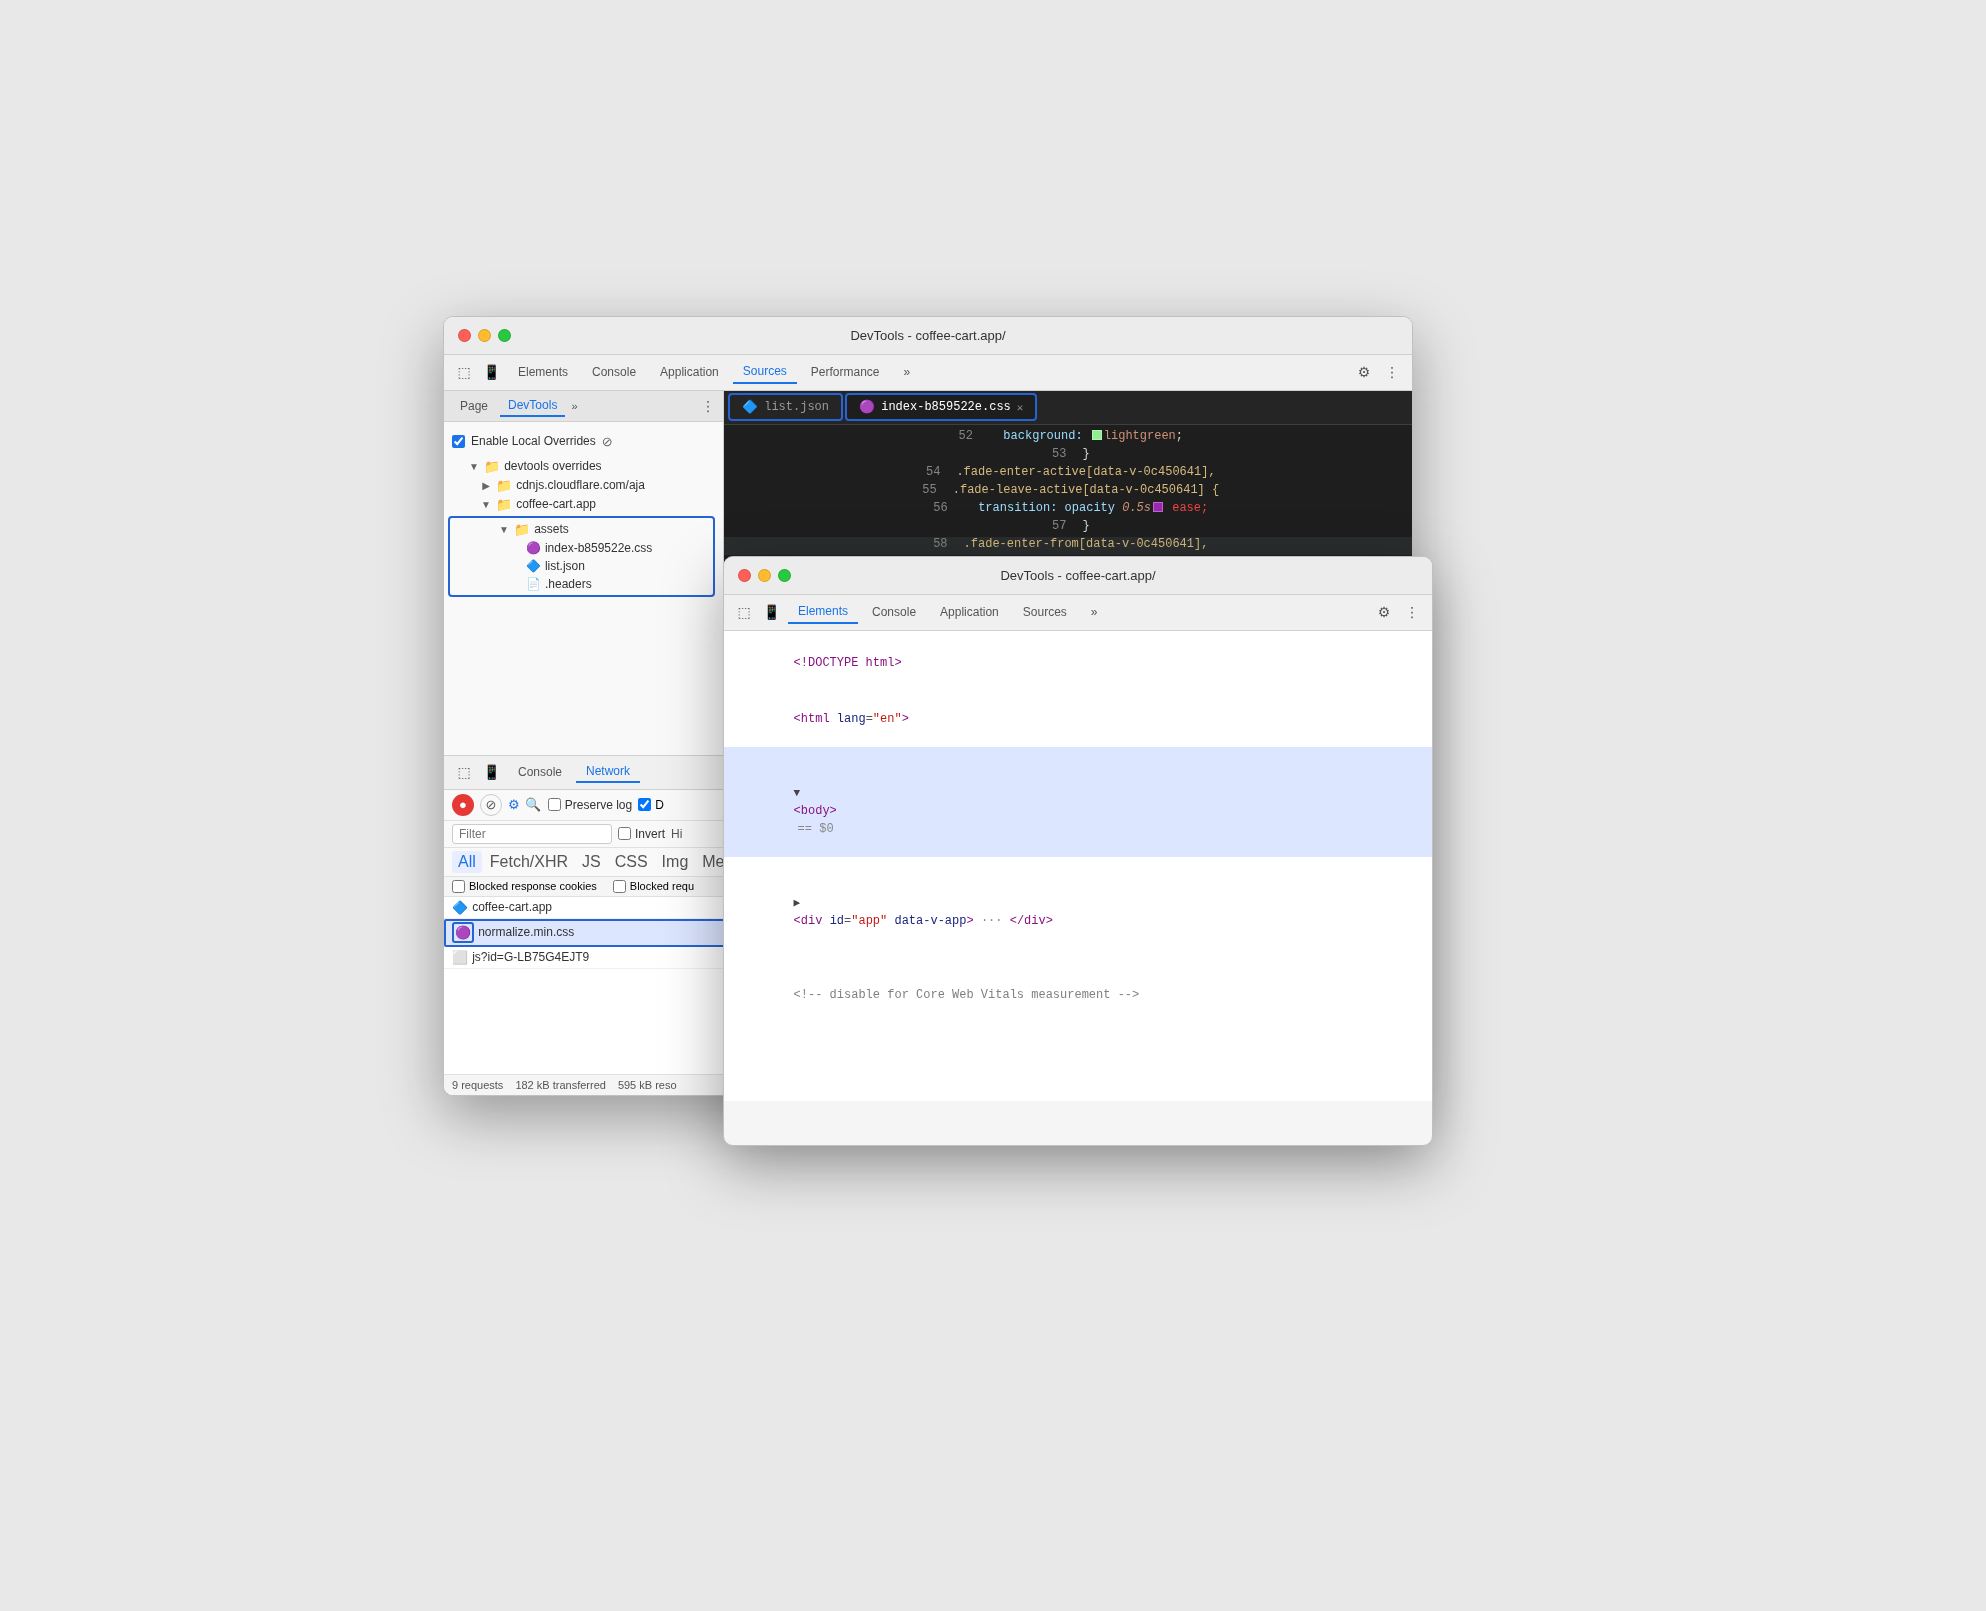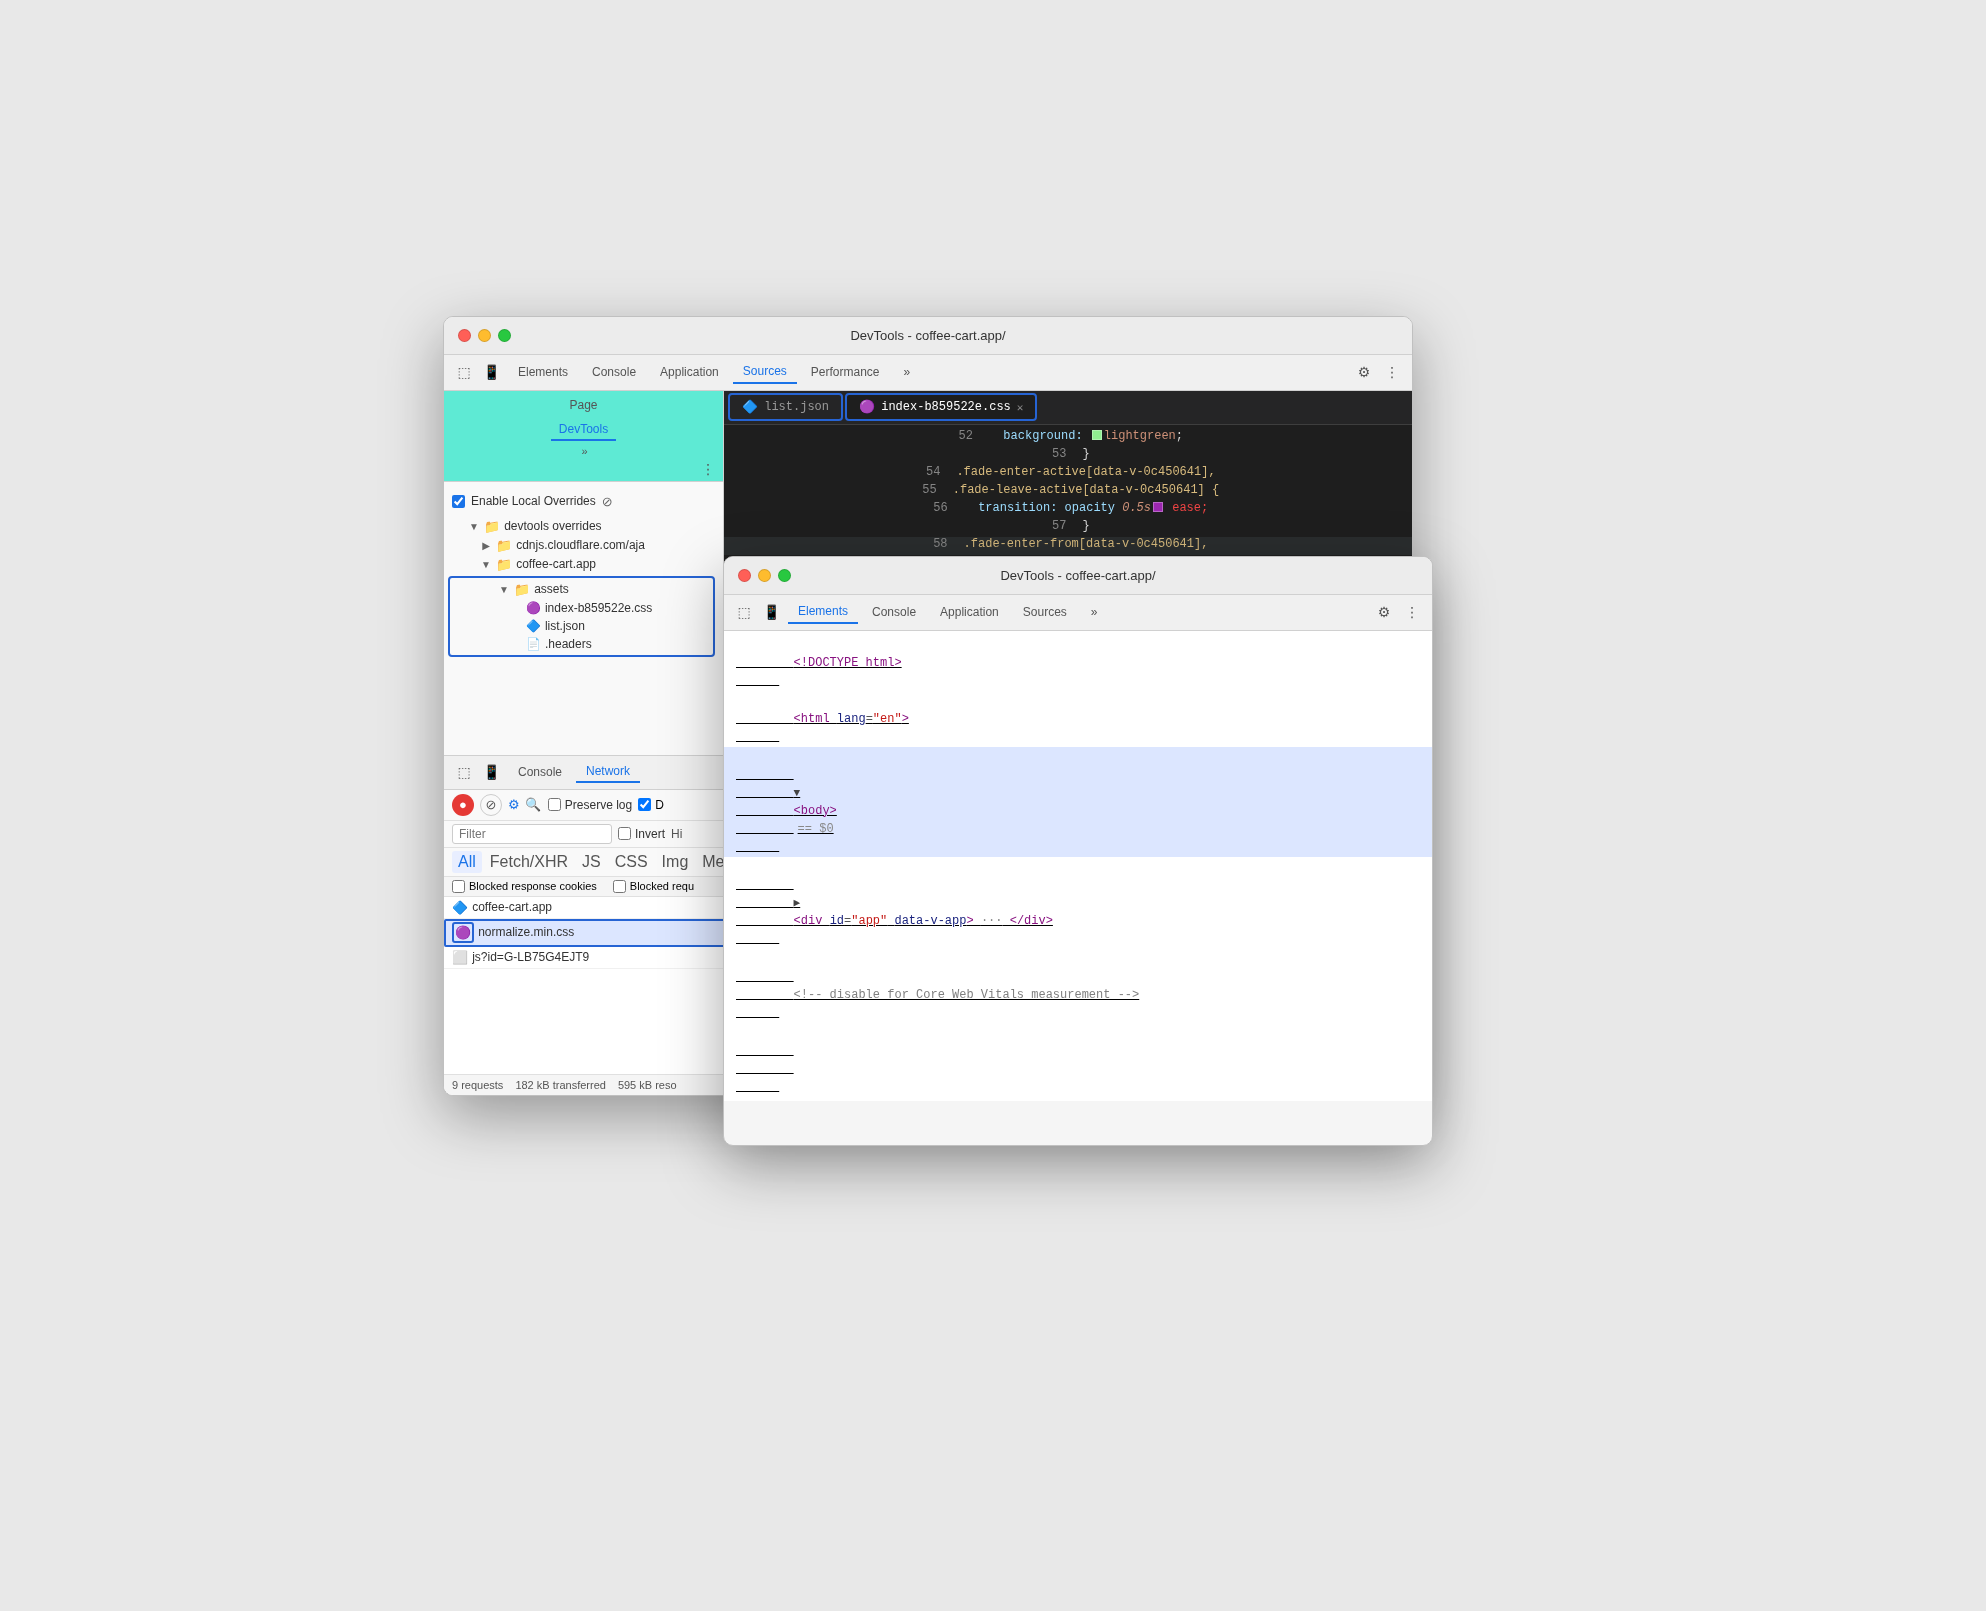--- a/index.html
+++ b/index.html
@@ -132,23 +132,22 @@
       overflow: hidden;
       display: flex;
       flex-direction: column;
     }
 
     .sidebar-tabs {
       display: flex;
       align-items: center;
       padding: 4px 8px;
       border-bottom: 1px solid #d0d0d0;
-      background: #5eead4;
+      background: #e5e5e5;
       gap: 4px;
-      flex-direction: column;
     }
     .sidebar-tab {
       padding: 3px 8px;
       font-size: 12px;
       cursor: pointer;
       color: #555;
     }
     .sidebar-tab.active { color: #1a73e8; font-weight: 500; border-bottom: 2px solid #1a73e8; }
     .sidebar-tab-more { color: #555; font-size: 11px; cursor: pointer; margin-left: 2px; }
     .sidebar-tab-menu { margin-left: auto; font-size: 14px; color: #555; cursor: pointer; }
@@ -433,21 +432,20 @@
       gap: 12px;
     }
 
     .elements-html {
       flex: 1;
       background: white;
       overflow-y: auto;
       padding: 4px 0;
       font-family: 'Menlo', 'Monaco', 'Courier New', monospace;
       font-size: 12px;
-      text-decoration: underline;
     }
 
     .html-line {
       padding: 1px 12px;
       line-height: 18px;
       white-space: pre;
       cursor: pointer;
     }
     .html-line.selected { background: #dce6ff; }
     .hl-tag { color: #881280; }

